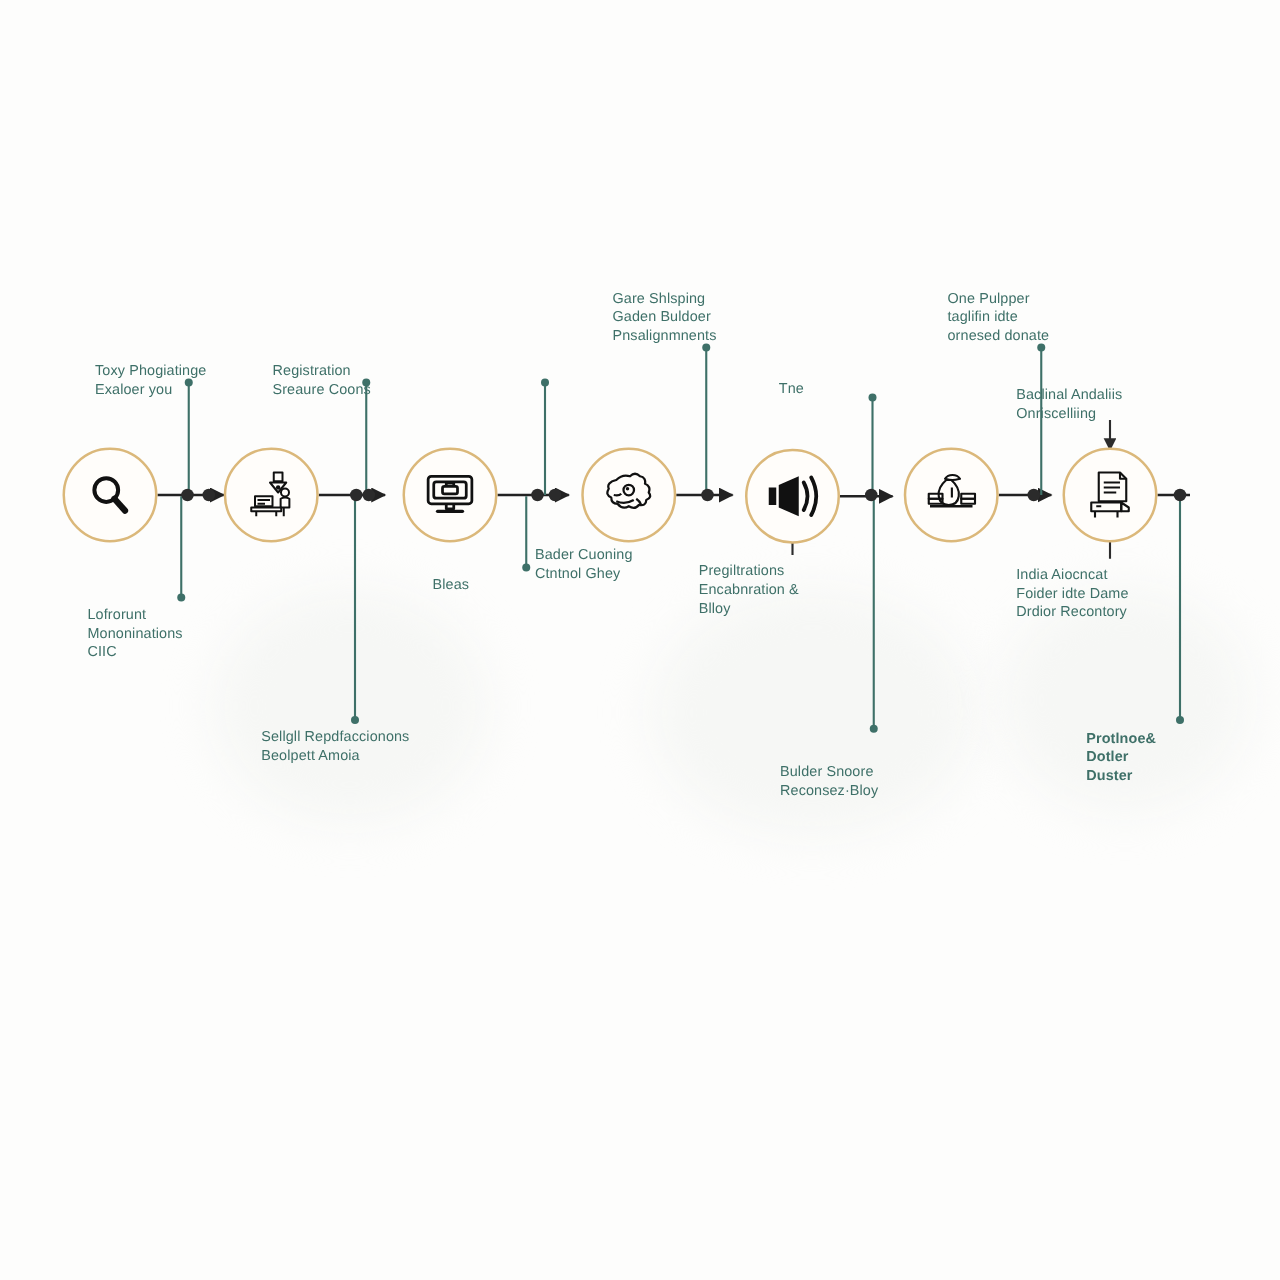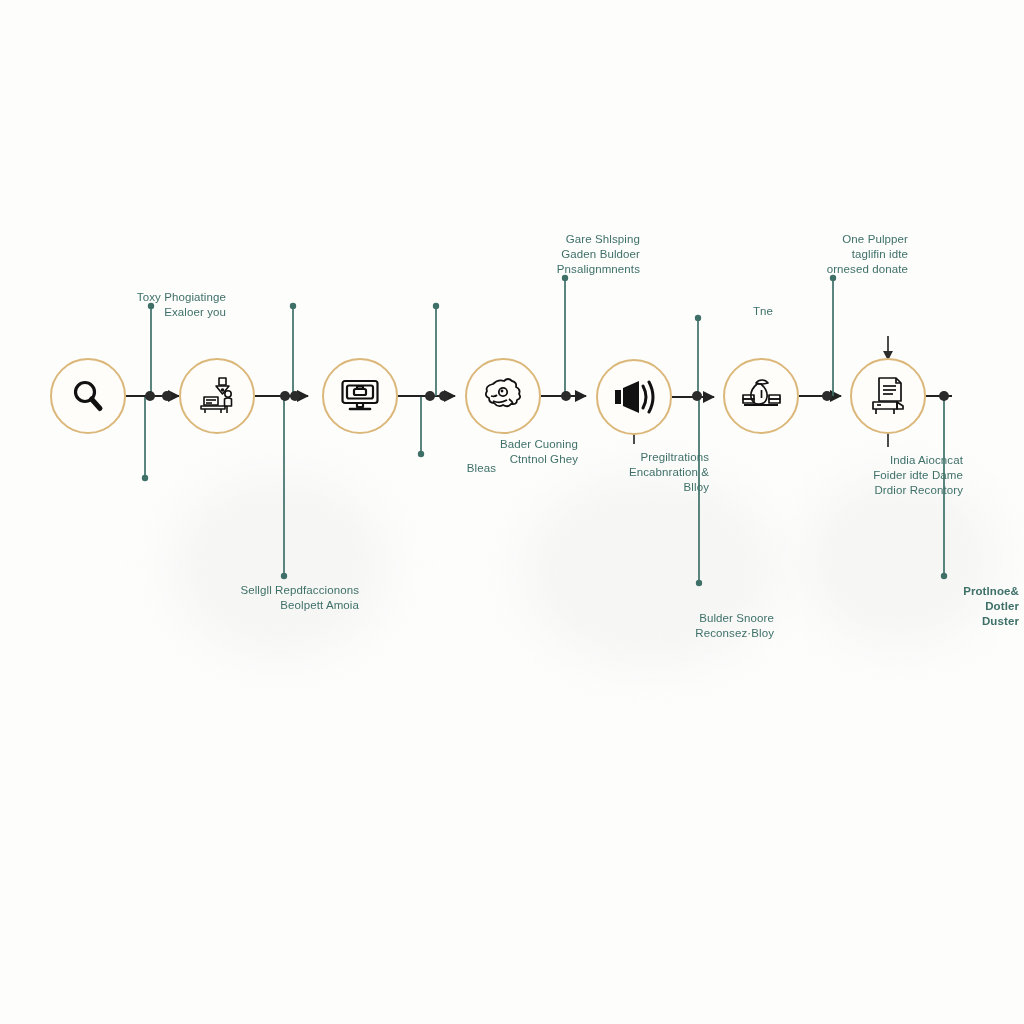--- a/index.html
+++ b/index.html
@@ -47,21 +47,21 @@
     align-items: center;
     justify-content: center;
     box-sizing: border-box;
   }
   .node svg { display: block; }
   .label {
     position: absolute;
     color: #3e7068;
     font-size: 11.5px;
     line-height: 15px;
-    text-align: right;
+    text-align: left;
     width: 150px;
     margin-left: -75px;
     letter-spacing: 0.1px;
     white-space: pre-line;
     pointer-events: none;
   }
   .label.below { }
   .label.above { }
 </style>
 </head>
@@ -232,37 +232,44 @@
         <path d="M30 27 l6 4 v3 h-6 z"></path>
         <line x1="9" y1="34" x2="9" y2="39"></line>
         <line x1="27" y1="34" x2="27" y2="39"></line>
         <line x1="10" y1="30" x2="14" y2="30"></line>
       </svg>
     </span>
   </div>
 
   <div class="label above" style="left:151px;top:290px;">Toxy Phogiatinge
 Exaloer you</div>
+  <div class="label below" style="left:145px;top:485px;">Lofrorunt
+Mononinations
+CIIC</div>
+  <div class="label above" style="left:293px;top:290px;">Registration
+Sreaure Coons</div>
   <div class="label below" style="left:284px;top:583px;">Sellgll Repdfaccionons
 Beolpett Amoia</div>
   <div class="label below" style="left:421px;top:461px;">Bleas</div>
   <div class="label below" style="left:503px;top:437px;">Bader Cuoning
 Ctntnol Ghey</div>
   <div class="label above" style="left:565px;top:232px;">Gare Shlsping
 Gaden Buldoer
 Pnsalignmnents</div>
   <div class="label below" style="left:634px;top:450px;">Pregiltrations
 Encabnration &amp;
 Blloy</div>
   <div class="label below" style="left:699px;top:598px;margin-top:13px;">Bulder Snoore
 Reconsez·Bloy</div>
   <div class="label above" style="left:698px;top:304px;">Tne</div>
   <div class="label above" style="left:833px;top:232px;">One Pulpper
 taglifin idte
 ornesed donate</div>
+  <div class="label above" style="left:888px;top:309px;">Baclinal Andaliis
+Onriscelliing</div>
   <div class="label below" style="left:888px;top:453px;">India Aiocncat
 Foider idte Dame
 Drdior Recontory</div>
   <div class="label below" style="left:944px;top:584px;font-weight:bold;">Protlnoe&amp;
 Dotler
 Duster</div>
 
 </div>
 
 </body></html>

